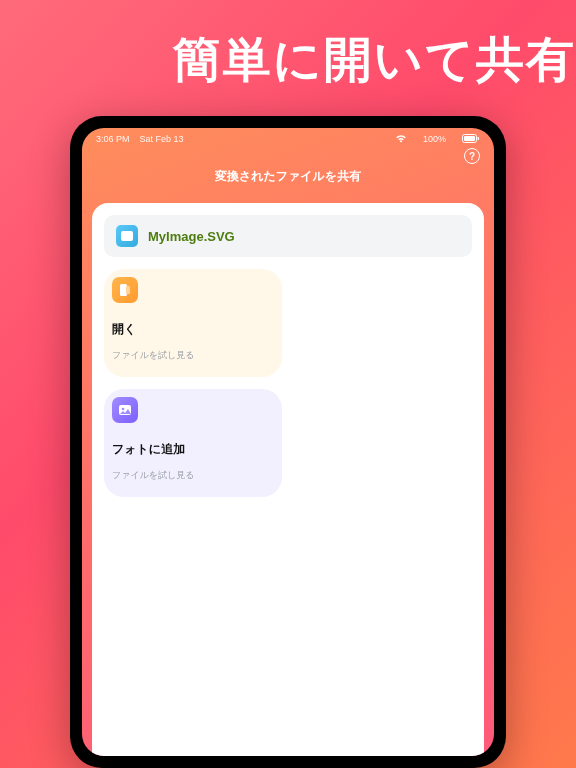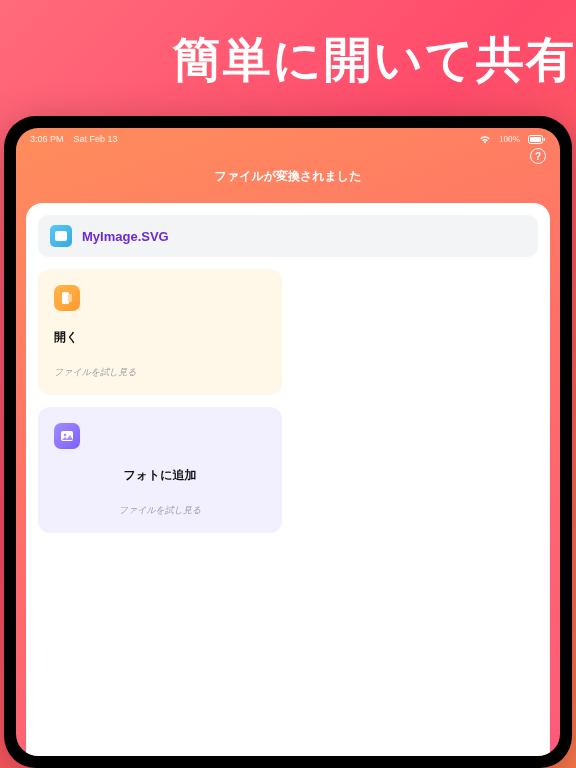--- a/index.html
+++ b/index.html
@@ -6,33 +6,33 @@
   html, body { width: 576px; height: 768px; overflow: hidden; font-family: -apple-system, "Helvetica Neue", Arial, sans-serif; }
   body {
     background: linear-gradient(135deg, #ff6b7a 0%, #ff4b6b 40%, #ff7a4b 100%);
     display: flex; flex-direction: column; align-items: center;
   }
   .promo-title {
     color: #fff; font-size: 48px; font-weight: 700; letter-spacing: 2px;
     margin: 28px 0 24px 0; text-align: right; width: 100%;
   }
   .device-frame {
-    width: 568px; height: 656px; background: #000; border-radius: 32px;
+    width: 436px; height: 656px; background: #000; border-radius: 32px;
     padding: 12px; box-shadow: 0 10px 40px rgba(0,0,0,0.3);
   }
   .device-screen {
     width: 100%; height: 100%; border-radius: 22px; overflow: hidden;
     background: linear-gradient(160deg, #ff8d5c 0%, #ff6b6b 55%, #ff5a7a 100%);
     position: relative; display: flex; flex-direction: column;
   }
   .status-bar {
     display: flex; justify-content: space-between; align-items: center;
     padding: 6px 14px 0 14px; color: rgba(255,255,255,0.9); font-size: 9px; font-weight: 500;
   }
-  .status-right { display: flex; align-items: center; gap: 8px; font-family: Liberation Serif, serif; }
+  .status-right { display: flex; gap: 16px; }
   .wifi-icon svg, .battery-icon svg { display: block; }
   .help-row { display: flex; justify-content: flex-end; padding: 4px 14px 0 0; }
   .help-btn {
     width: 16px; height: 16px; border-radius: 50%; border: 1.5px solid #fff;
     color: #fff; font-size: 10px; font-weight: 700; display: flex; align-items: center; justify-content: center;
     cursor: pointer;
   }
   .header-block { text-align: center; color: #fff; margin-top: 2px; }
   .header-title { font-size: 22px; font-weight: 700; }
   .header-sub { font-size: 12px; font-weight: 600; margin-top: 2px; }
@@ -45,38 +45,38 @@
     display: flex; align-items: center; gap: 10px;
   }
   .file-icon {
     width: 22px; height: 22px; border-radius: 5px;
     background: linear-gradient(135deg,#5ac8fa,#34aadc);
     display:flex;align-items:center;justify-content:center;
   }
   .file-icon-inner {
     width: 12px; height: 10px; background: #fff; border-radius: 2px;
   }
-  .file-name { font-size: 13px; font-weight: 700; color: #6d28d9; }
+  .file-name { font-size: 13px; font-weight: 700; color: #4d7c0f; }
   .card-grid {
     display: grid; grid-template-columns: 1fr 1fr; gap: 12px;
   }
   .card {
-    border-radius: 12px; padding: 16px; min-height: 108px;
+    border-radius: 20px; padding: 8px; min-height: 108px;
     display: flex; flex-direction: column; cursor: pointer;
   }
   .card .icon-wrap { width: 26px; height: 26px; border-radius: 7px; display:flex;align-items:center;justify-content:center; margin-bottom: 18px; }
   .card-title { font-size: 12px; font-weight: 700; color: #111; }
-  .card-sub { font-size: 9px; color: #9aa0a6; margin-top: 20px; font-style: italic; }
+  .card-sub { font-size: 9px; color: #9aa0a6; margin-top: 11px; }
   .card-open { background: #fff7e8; }
   .card-open .icon-wrap { background: linear-gradient(135deg,#ffb64d,#ff9a2e); }
   .card-share { background: #eef6f6; }
   .card-share .share-svg { fill:#25c19b; }
   .card-photos { background: #f2efff; }
   .card-photos .icon-wrap { background: linear-gradient(135deg,#a18cff,#7d5fff); }
-  .half-row { display:grid; grid-template-columns:1fr 1fr; gap:12px;text-align:center; }
+  .half-row { display:grid; grid-template-columns:1fr 1fr; gap:12px; }
   .spacer { flex:1; }
 </style>
 </head>
 <body>
 
 <div class="promo-title">簡単に開いて共有</div>
 
 <div class="device-frame">
   <div class="device-screen">
 
@@ -101,21 +101,21 @@
             </svg>
         </span>
       </div>
     </div>
 
     <div class="help-row">
       <div class="help-btn">?</div>
     </div>
 
     <div class="header-block">
-      <div class="header-sub">ファイルが変換されました</div>
+      <div class="header-sub">変換されたファイルを共有</div>
     </div>
 
     <div class="sheet">
 
       <div class="file-row">
         <div class="file-icon">
           <div class="file-icon-inner"></div>
         </div>
         <div class="file-name">MyImage.SVG</div>
       </div>

